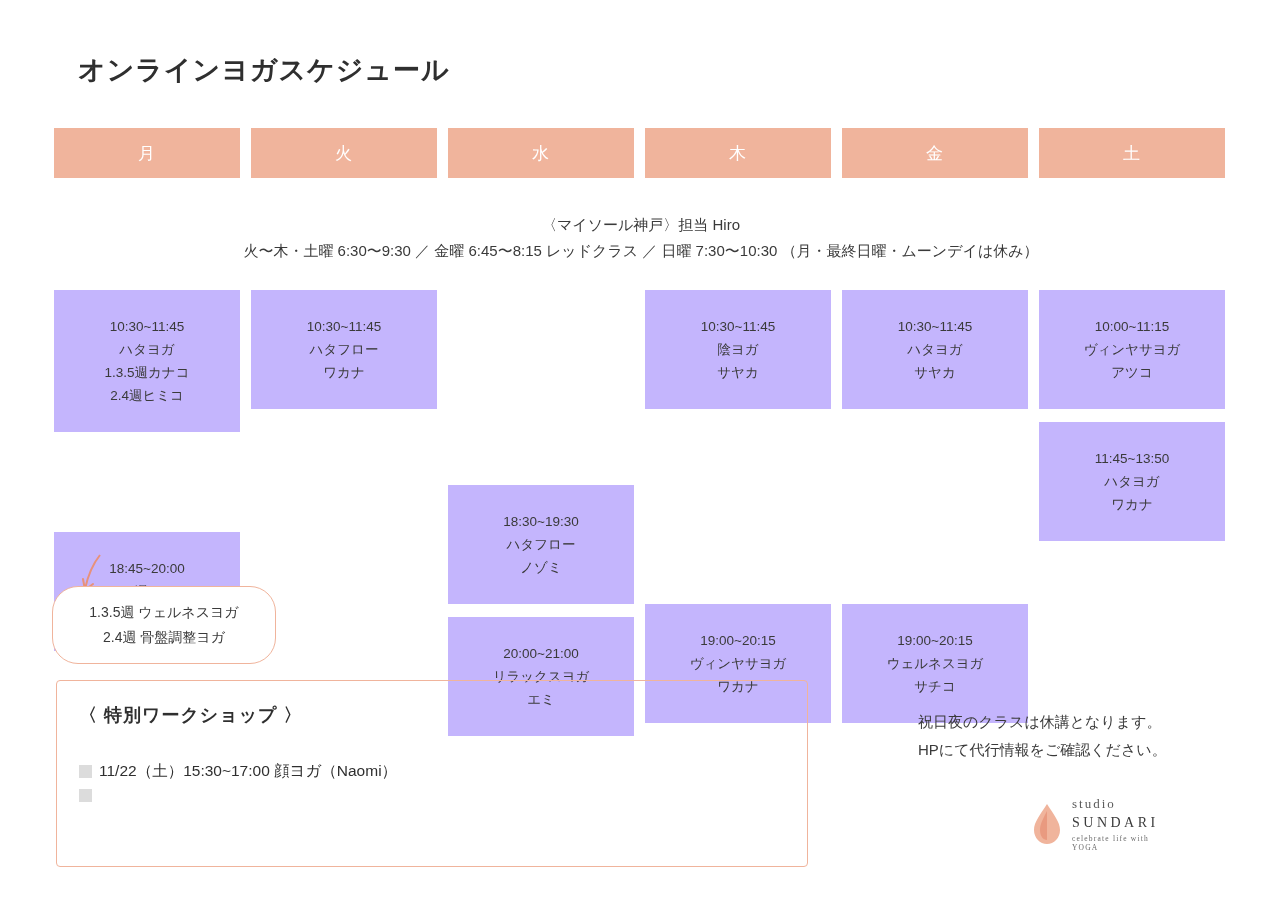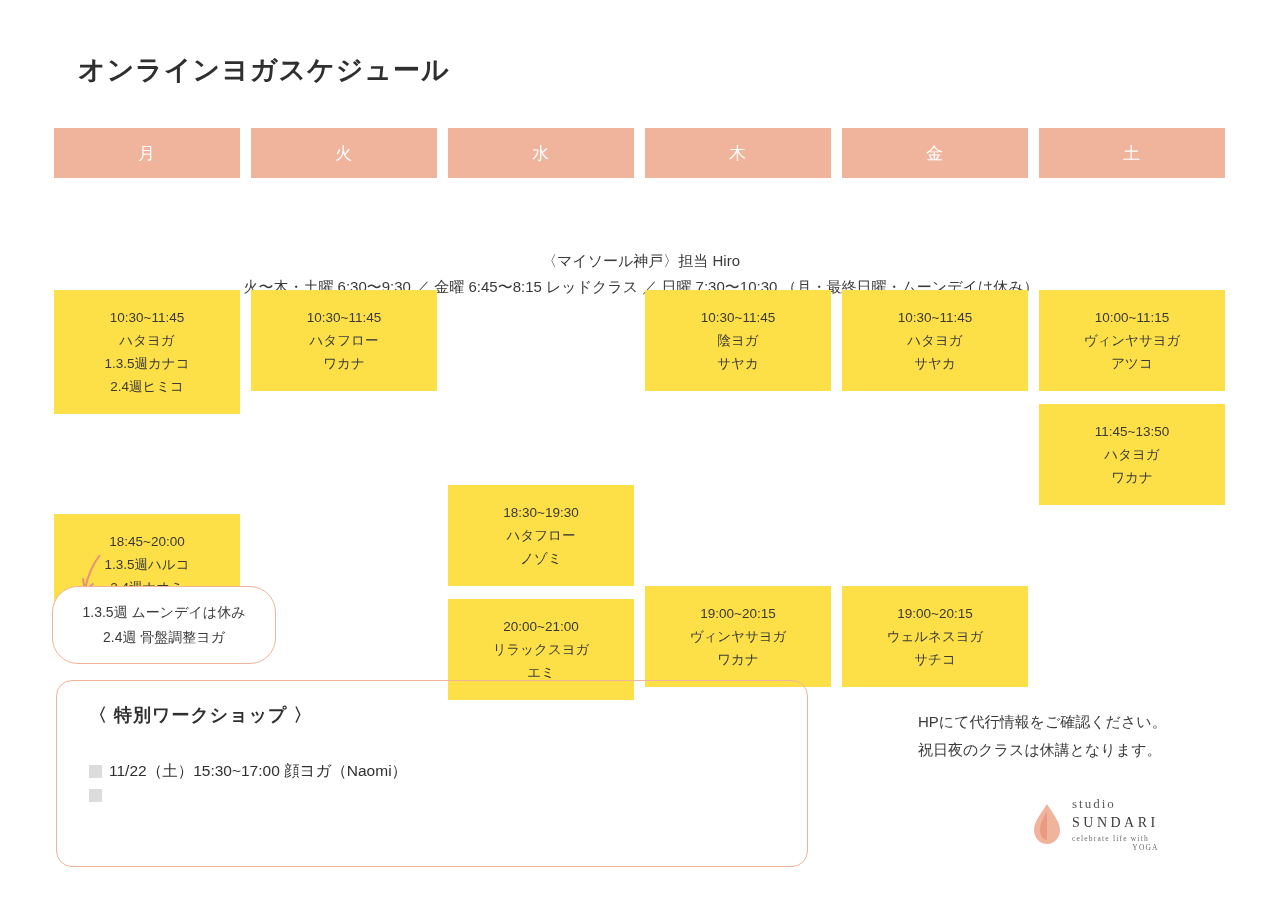--- a/index.html
+++ b/index.html
@@ -56,47 +56,46 @@
   
   .mysore {
     position: absolute;
     left: 54px;
     top: 212px;
     width: 1174px;
     text-align: center;
     font-size: 15px;
     line-height: 26px;
     color: #3a3a3a;
-    margin-top: 36px;
   }
 
   
   .grid {
     position: absolute;
     left: 54px;
     top: 290px;
     width: 1174px;
   }
   .col-wrap {
     display: flex;
     gap: 11px;
     align-items: flex-start;
   }
   .col {
     width: 186px;
     display: flex;
     flex-direction: column;
   }
   .slot {
-    background: #fde047;
+    background: #c4b5fd;
     color: #3a3a3a;
     font-size: 13.5px;
     line-height: 23px;
     text-align: center;
-    padding: 16px 4px;
+    padding: 25px 4px;
     box-sizing: border-box;
   }
   .slot.empty-space {
     background: transparent;
     padding: 0;
   }
   .slot .ln { display: block; white-space: nowrap; }
 
   
   .callout {
@@ -123,23 +122,23 @@
   }
 
   
   .workshop {
     position: absolute;
     left: 56px;
     top: 680px;
     width: 752px;
     height: 187px;
     border: 1px solid #f0b49c;
-    border-radius: 16px;
+    border-radius: 4px;
     box-sizing: border-box;
-    padding: 22px 32px;
+    padding: 22px 22px;
   }
   .workshop-title {
     font-size: 18px;
     font-weight: bold;
     color: #2f2f2f;
     letter-spacing: 1px;
     margin-bottom: 26px;
   }
   .ws-item {
     display: flex;
@@ -208,21 +207,21 @@
     font-size: 7.5px;
     letter-spacing: 1.2px;
     font-family: "Liberation Serif", serif;
     color: #6a6a6a;
   }
   .logo-yoga {
     font-size: 7.5px;
     letter-spacing: 1.2px;
     font-family: "Liberation Serif", serif;
     color: #6a6a6a;
-    text-align: right;
+    text-align: left;
     width: 100%;
   }
 </style>
 </head>
 <body>
 
 <div class="page">
 
   <div class="title">オンラインヨガスケジュール</div>
 
@@ -318,40 +317,40 @@
         </div>
       </div>
   </div>
 
   <svg class="arrow" viewBox="0 0 26 38">
     <path d="M20 2 C12 12, 8 22, 5 36" stroke="#e8917a" stroke-width="2" fill="none"></path>
     <path d="M3 26 L5 37 L13 31" stroke="#e8917a" stroke-width="2" fill="none" stroke-linejoin="round" stroke-linecap="round"></path>
   </svg>
 
   <div class="callout">
-    <div>1.3.5週 ムーンデイは休み</div>
+    <div>1.3.5週 ウェルネスヨガ</div>
     <div>2.4週 骨盤調整ヨガ</div>
   </div>
 
   <div class="workshop">
     <div class="workshop-title">〈 特別ワークショップ 〉</div>
     <div id="workshop-items">
         <div class="ws-item">
           <span class="ws-bullet"></span>
           <span>11/22（土）15:30~17:00 顔ヨガ（Naomi）</span>
         </div>
         <div class="ws-item">
           <span class="ws-bullet"></span>
         </div>
       </div>
   </div>
 
   <div class="notes">
+    <div>祝日夜のクラスは休講となります。</div>
     <div>HPにて代行情報をご確認ください。</div>
-    <div>祝日夜のクラスは休講となります。</div>
   </div>
 
   <div class="logo">
     <svg class="logo-mark" viewBox="0 0 38 46">
       <path d="M19 3 C12 14, 6 21, 6 29 C6 37, 12 43, 19 43 C26 43, 32 37, 32 29 C32 21, 26 14, 19 3 Z" fill="#f0b49c"></path>
       <path d="M19 10 C15 18, 12 23, 12 29 C12 35, 15 39, 19 39 Z" fill="#e3856a" opacity="0.55"></path>
     </svg>
     <div class="logo-text">
       <span class="logo-studio">studio</span>
       <span class="logo-name">SUNDARI</span>

